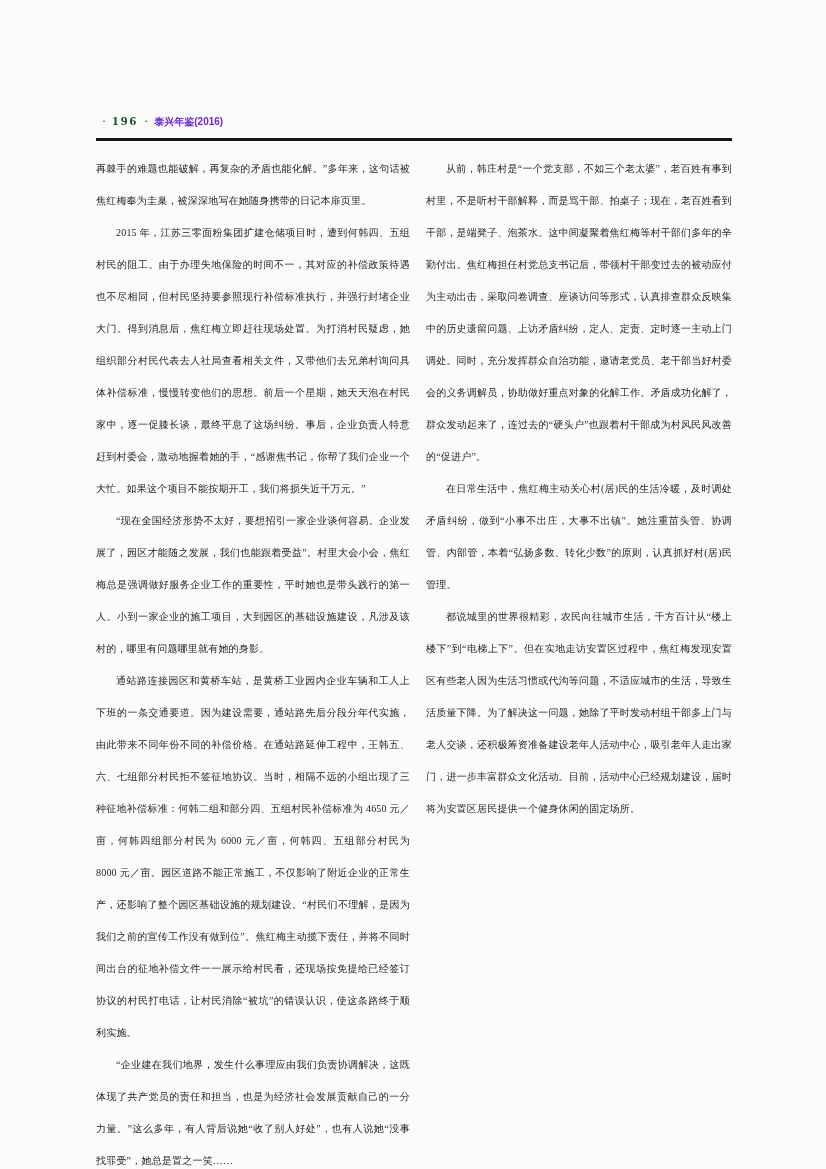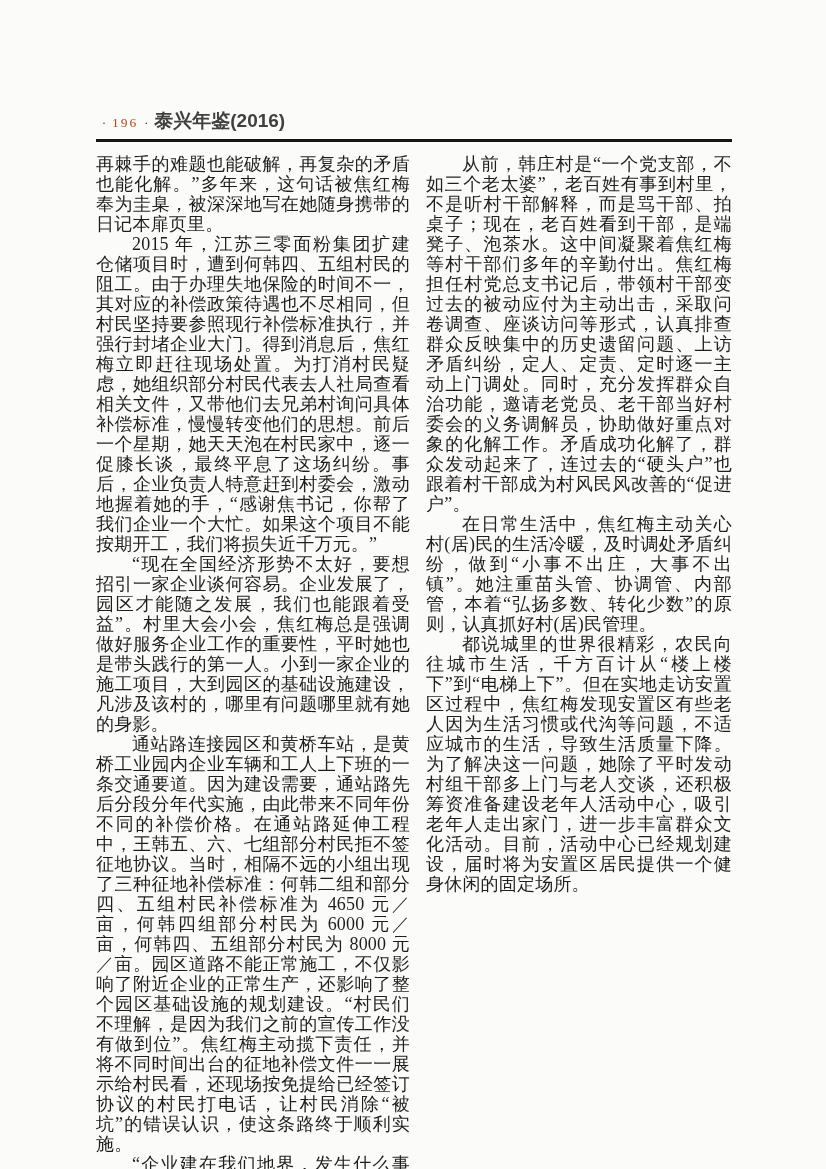--- a/index.html
+++ b/index.html
@@ -15,38 +15,38 @@
   .content { position: absolute; left: 96px; top: 112px; width: 636px; }
 
   .running-head {
     display: flex; align-items: baseline;
     font-size: 13.5px; line-height: 18px;
     white-space: nowrap;
   }
   .running-head .dot { font-size: 12px; color: #2a2a28; padding: 0 6px; }
   .running-head .pagenum {
     font-family: "Liberation Serif", "DejaVu Serif", serif;
-    letter-spacing: 2px; color: #c2410c;
+    letter-spacing: 2px; color: #14532d; font-weight: bold;
   }
   .running-head .booktitle {
     font-family: "Liberation Sans", "DejaVu Sans", sans-serif;
-    font-weight: bold; color: #404040; font-size: 19px;
+    font-weight: bold; color: #6d28d9; font-size: 10px;
   }
 
   .rule { height: 3px; background: #151513; margin-top: 7px; }
 
   .columns { display: flex; gap: 16px; margin-top: 12px; }
   .col { text-align: justify; }
   .col-left  { width: 314px; }
   .col-right { width: 306px; }
 
   .col p {
     margin: 0;
-    font-size: 18px;
-    line-height: 20px;
+    font-size: 10px;
+    line-height: 32px;
     text-indent: 2em;
     letter-spacing: 0.2px;
   }
   .col p.cont { text-indent: 0; }
 </style>
 </head>
 <body>
 
 <div class="page">
   <div class="content">

